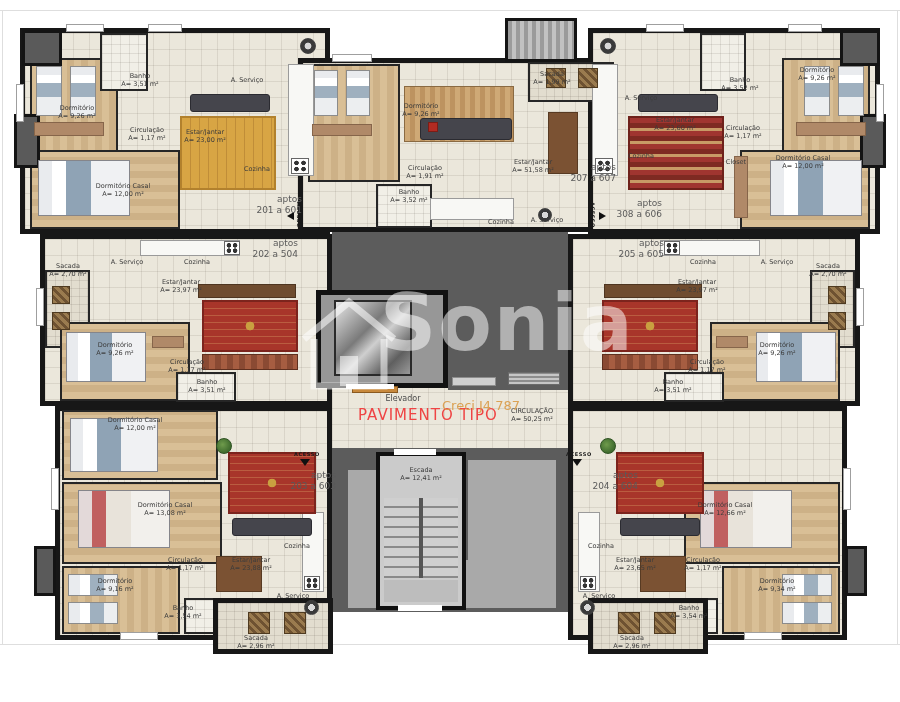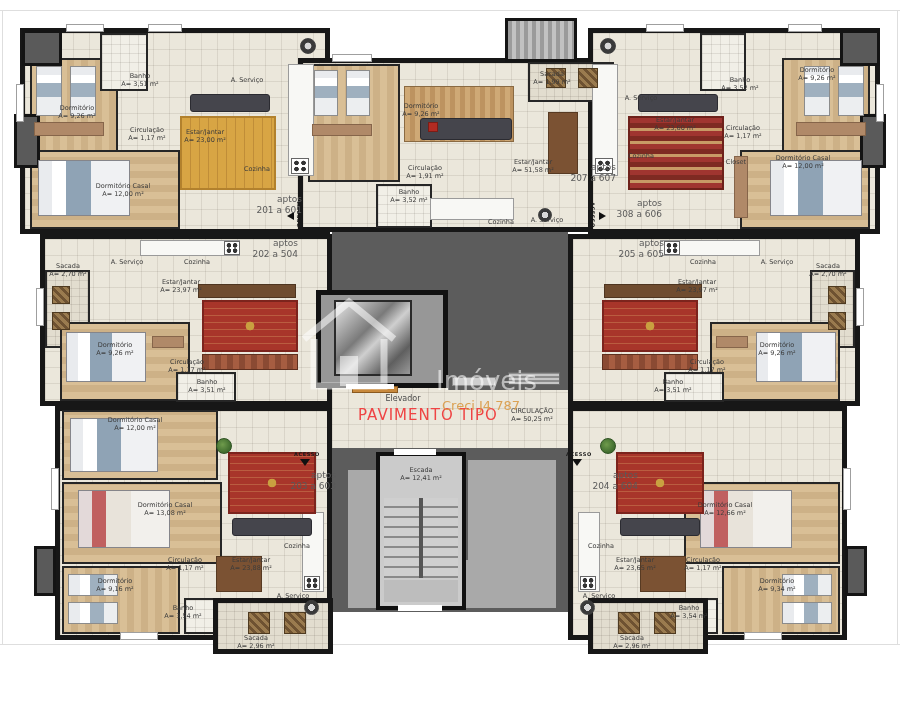--- a/index.html
+++ b/index.html
@@ -504,16 +504,16 @@
   <div class="abs win" style="left:51px;top:468px;width:8px;height:42px;"></div>
   <div class="abs win" style="left:843px;top:468px;width:8px;height:42px;"></div>
   <div class="abs win" style="left:120px;top:632px;width:38px;height:8px;"></div>
   <div class="abs win" style="left:744px;top:632px;width:38px;height:8px;"></div>
 
   <svg style="position:absolute;left:294px;top:294px;z-index:40;" width="110" height="100" viewBox="0 0 110 100">
     <path d="M10 45 L55 8 L100 45" fill="none" stroke="rgba(255,255,255,0.55)" stroke-width="7"></path>
     <path d="M20 45 L20 92 L90 92 L90 45" fill="none" stroke="rgba(255,255,255,0.55)" stroke-width="7"></path>
     <rect x="46" y="62" width="18" height="30" fill="rgba(255,255,255,0.55)"></rect>
   </svg>
-  <div id="wm-sub">Imóveis</div>
+  <div id="wm-name">Sonia</div>
   <div id="wm-creci">Creci J4 787</div>
 
 </div>
 
 </body></html>

